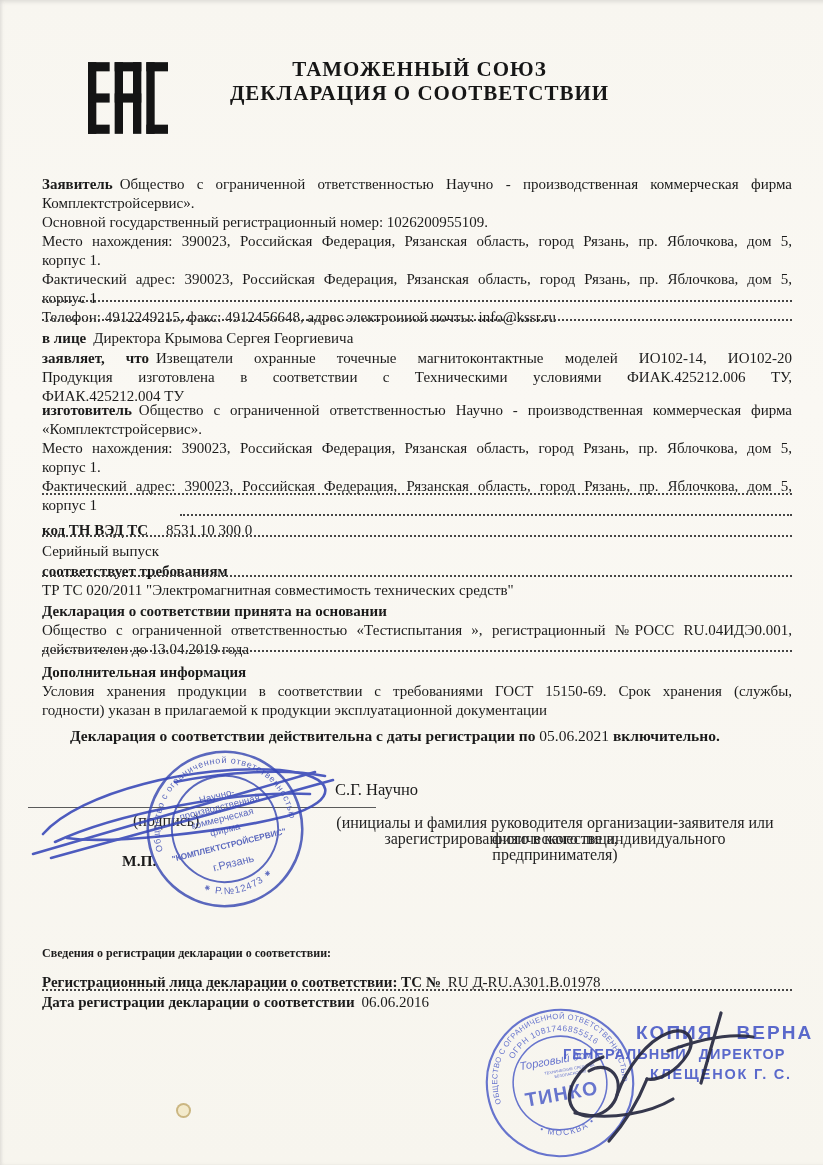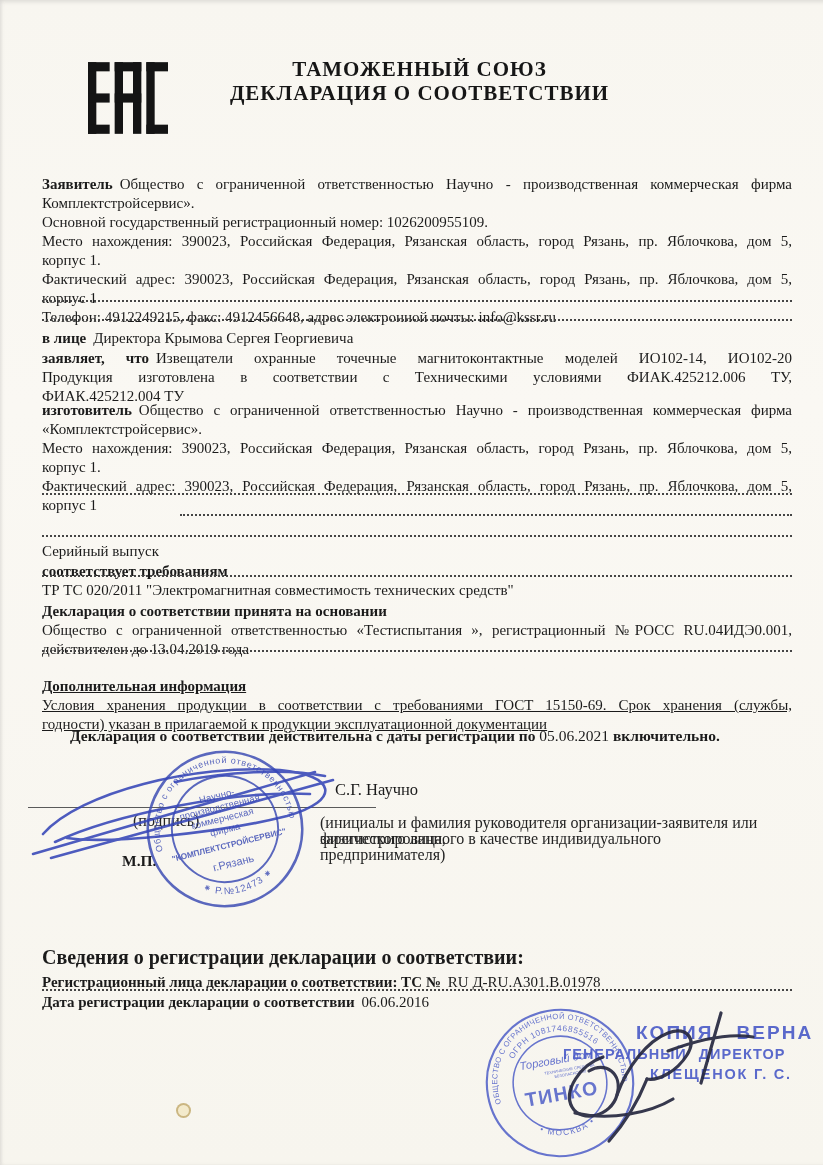--- a/index.html
+++ b/index.html
@@ -3,21 +3,21 @@
 <meta charset="utf-8">
 <style>
   html,body{margin:0;padding:0;background:#dddbd5;}
   .page{
     position:relative;width:823px;height:1165px;margin:0 auto;overflow:hidden;
     background:linear-gradient(180deg,#f8f6f0 0%,#faf8f3 35%,#f7f5ee 100%);
     font-family:"Liberation Serif","DejaVu Serif",serif;color:#1b1b1b;
     box-shadow:inset 0 2px 4px rgba(120,120,120,.18), inset 2px 0 3px rgba(150,150,150,.10);
     padding-left:16px;
   }
-  .abs{position:absolute;}
+  .abs{position:absolute;text-align:center;}
   .sec{position:absolute;left:42px;width:750px;margin-top:24px;}
   .ln{font-size:15px;line-height:19px;}
   .fit{text-align:justify;text-align-last:justify;}
   .b{font-weight:bold;}
   .gap{margin-right:7px;}
   .gap2{margin-right:18px;}
   .dash{position:absolute;height:0;border-top:2px dotted #454545;}
   .title{position:absolute;left:0;right:0;top:57px;text-align:center;font-weight:bold;
          font-size:21px;line-height:24px;letter-spacing:1px;color:#161616;}
   .sigline{position:absolute;left:28px;top:807px;width:348px;border-top:1.6px solid #5a5a5a;}
@@ -83,41 +83,44 @@
   <div class="sec" style="top:377px;">
     <div class="ln fit"><span class="b gap">изготовитель</span><span>Общество с ограниченной ответственностью Научно - производственная коммерческая фирма</span></div>
     <div class="ln">«Комплектстройсервис».</div>
     <div class="ln fit">Место нахождения: 390023, Российская Федерация, Рязанская область, город Рязань, пр. Яблочкова, дом 5,</div>
     <div class="ln">корпус 1.</div>
     <div class="ln fit">Фактический адрес: 390023, Российская Федерация, Рязанская область, город Рязань, пр. Яблочкова, дом 5,</div>
     <div class="ln">корпус 1</div>
   </div>
   <div class="dash" style="left:42px;top:493px;width:750px;"></div>
 
+  <div class="sec" style="top:497px;">
+    <div class="ln"><span class="b gap2">код ТН ВЭД ТС</span><span>8531 10 300 0</span></div>
+  </div>
   <div class="dash" style="left:180px;top:514px;width:612px;"></div>
 
   <div class="sec" style="top:518px;">
     <div class="ln">Серийный выпуск</div>
   </div>
   <div class="dash" style="left:42px;top:535px;width:750px;"></div>
 
   <div class="sec" style="top:538px;">
     <div class="ln b">соответствует требованиям</div>
     <div class="ln">ТР ТС 020/2011 "Электромагнитная совместимость технических средств"</div>
   </div>
   <div class="dash" style="left:42px;top:575px;width:750px;"></div>
 
   <div class="sec" style="top:578px;">
     <div class="ln b">Декларация о соответствии принята на основании</div>
     <div class="ln fit">Общество с ограниченной ответственностью «Тестиспытания », регистрационный №РОСС RU.04ИДЭ0.001,</div>
     <div class="ln">действителен до 13.04.2019 года</div>
   </div>
   <div class="dash" style="left:42px;top:650px;width:750px;"></div>
 
-  <div class="sec" style="top:653px;text-decoration:underline;">
+  <div class="sec" style="top:639px;">
     <div class="ln b">Дополнительная информация</div>
     <div class="ln fit">Условия хранения продукции в соответствии с требованиями ГОСТ 15150-69. Срок хранения (службы,</div>
     <div class="ln">годности) указан в прилагаемой к продукции эксплуатационной документации</div>
   </div>
 
   <div class="abs" style="left:70px;top:727px;font-size:15.5px;">
     <span class="b">Декларация о соответствии действительна с даты регистрации по</span>
     <span>05.06.2021</span>
     <span class="b">включительно.</span>
   </div>
@@ -153,21 +156,21 @@
       <g fill="none" stroke="#3646b8" stroke-width="2.6" stroke-linecap="round" opacity="0.88">
         <path d="M 18 92 C 55 50 170 22 255 28 C 310 33 318 58 262 74 C 190 92 80 102 42 96"></path>
         <path d="M 30 100 C 90 72 210 48 285 52"></path>
         <path d="M 8 112 L 290 30"></path>
         <path d="M 26 116 L 308 38"></path>
         <path d="M 150 40 C 200 30 260 26 300 34"></path>
       </g>
     </svg>
   </div>
 
-  <div class="sec b" style="top:922px;font-size:20px;">Сведения о регистрации декларации о соответствии:</div>
+  <div class="sec b" style="top:922px;font-size:12px;">Сведения о регистрации декларации о соответствии:</div>
   <div class="sec" style="top:949px;">
     <div class="ln"><span class="b gap">Регистрационный лица декларации о соответствии: ТС №</span><span>RU Д-RU.А301.В.01978</span></div>
   </div>
   <div class="sec" style="top:969px;">
     <div class="ln"><span class="b gap">Дата регистрации декларации о соответствии</span><span>06.06.2016</span></div>
   </div>
   <div class="dash" style="left:42px;top:989px;width:750px;"></div>
 
   <div class="stamp" style="left:482px;top:1005px;width:156px;height:156px;transform:rotate(-10deg);opacity:.8;">
     <svg width="156" height="156" viewBox="-80 -80 160 160">

